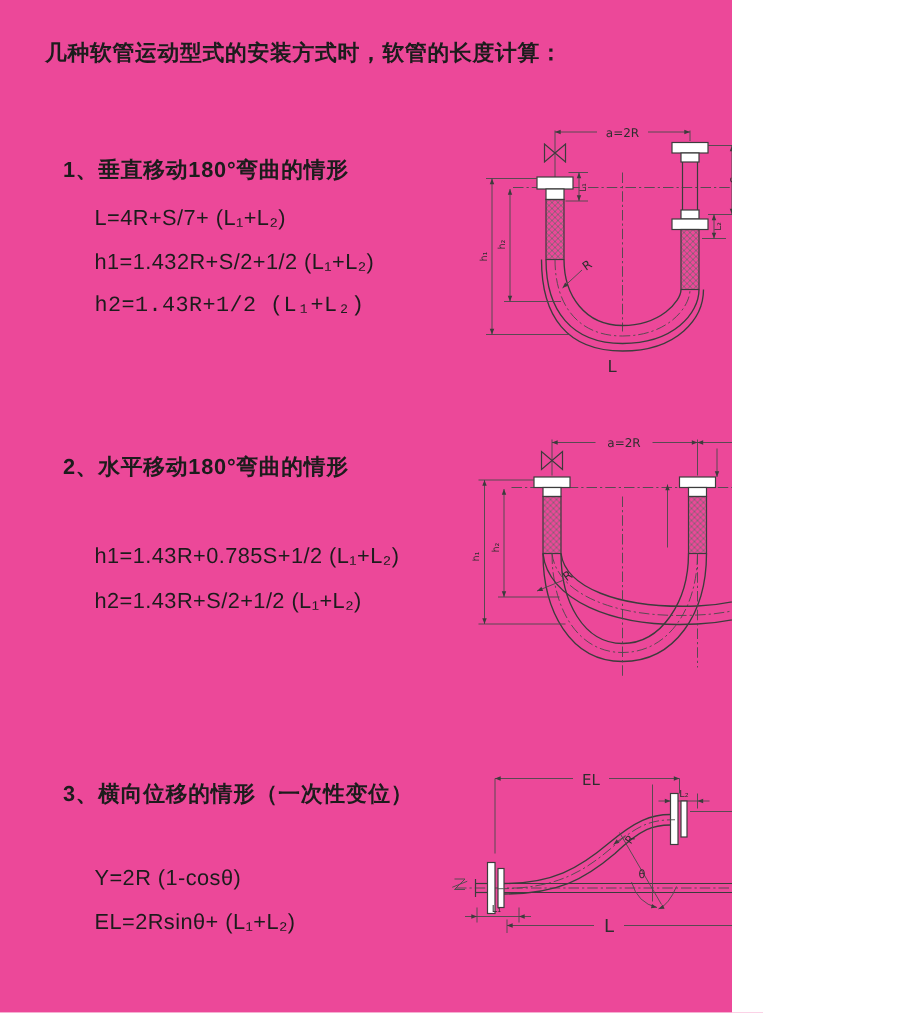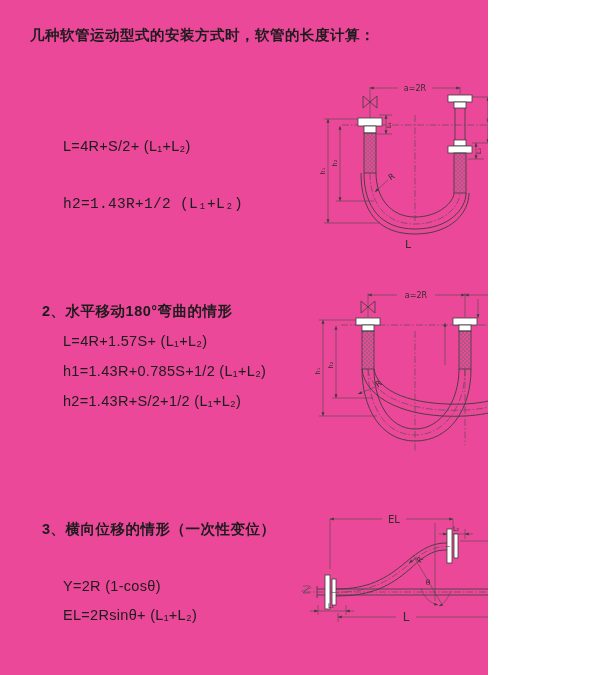--- a/index.html
+++ b/index.html
@@ -18,25 +18,26 @@
   .hose{stroke:#3c3c3c;stroke-width:.9;fill:none;}
   .flg{fill:#fff;stroke:#3c3c3c;stroke-width:.8;}
 </style>
 </head>
 <body>
 
 <div class="page">
 
   <div class="title">几种软管运动型式的安装方式时，软管的长度计算：</div>
 
-  <div class="formula" style="left:63px;top:138px;">L=4R+S/2+ (L₁+L₂)</div>
+  <div class="sec-head" style="left:42px;top:104px;">1、垂直移动180°弯曲的情形</div>
+  <div class="formula" style="left:63px;top:138px;">L=4R+S/7+ (L₁+L₂)</div>
+  <div class="formula" style="left:63px;top:167px;">h1=1.432R+S/2+1/2 (L₁+L₂)</div>
   <div class="formula" style="left:63px;top:196px;font-family:Liberation Mono, monospace;">h2=1.43R+1/2 (L₁+L₂)</div>
 
   <div class="sec-head" style="left:42px;top:302px;">2、水平移动180°弯曲的情形</div>
-  <div class="formula" style="left:63px;top:333px;">L=4R+1.57S+ (L₁+L₂)</div>
   <div class="formula" style="left:63px;top:363px;">h1=1.43R+0.785S+1/2 (L₁+L₂)</div>
   <div class="formula" style="left:63px;top:393px;">h2=1.43R+S/2+1/2 (L₁+L₂)</div>
 
   <div class="sec-head" style="left:42px;top:520px;">3、横向位移的情形（一次性变位）</div>
   <div class="formula" style="left:63px;top:578px;">Y=2R (1-cosθ)</div>
   <div class="formula" style="left:63px;top:607px;">EL=2Rsinθ+ (L₁+L₂)</div>
 
   <svg style="left:318px;top:73px;" width="190" height="185" viewBox="0 0 190 185">
     <defs>
       <marker id="a1" viewBox="0 0 10 10" refX="9" refY="5" markerWidth="9" markerHeight="7" orient="auto-start-reverse">

